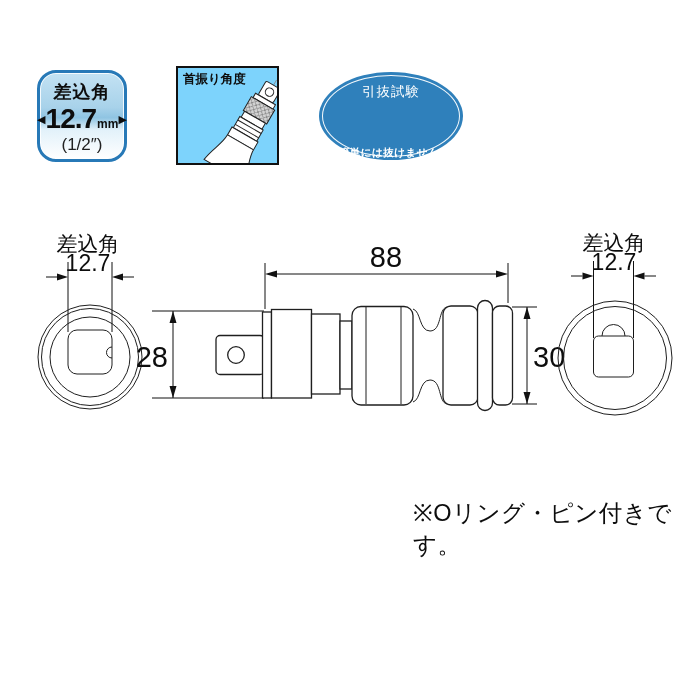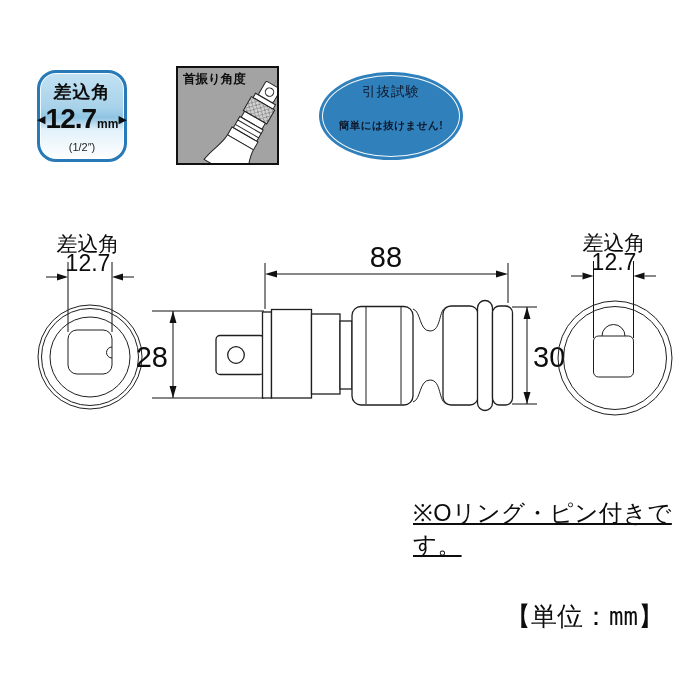--- a/index.html
+++ b/index.html
@@ -9,45 +9,45 @@
   .badge{position:absolute;left:37px;top:70px;width:90px;height:92px;box-sizing:border-box;
          border:3px solid #2779b7;border-radius:19px;
          background:linear-gradient(180deg,#c3e2f3 0%,#a8d2ea 40%,#8fc4e2 52%,#e2f1fa 66%,#ffffff 100%);
          box-shadow:inset 0 0 0 1px rgba(255,255,255,.85);
          display:flex;flex-direction:column;align-items:center;}
   .badge-title{font-size:18px;font-weight:bold;letter-spacing:1px;margin-top:7px;color:#0d0d0d;}
   .badge-row{display:flex;align-items:baseline;justify-content:center;line-height:1;margin-top:1px;}
   .badge-tri{font-size:11px;color:#0d0d0d;align-self:center;}
   .badge-val{font-size:28px;font-weight:bold;letter-spacing:-1px;color:#0d0d0d;}
   .badge-unit{font-size:12px;font-weight:bold;margin-left:1px;color:#0d0d0d;}
-  .badge-inches{font-size:11px;margin-top:8px;color:#222;}
+  .badge-inches{font-size:17px;margin-top:2px;color:#222;}
   
   .swivel-box{position:absolute;left:176px;top:66px;width:103px;height:99px;box-sizing:border-box;
-              border:2px solid #111;background:#a3a3a3;overflow:hidden;text-align:center;}
+              border:2px solid #111;background:#7dd3fc;overflow:hidden;text-align:center;}
   .swivel-label{position:absolute;left:5px;top:3px;font-size:12.5px;font-weight:bold;color:#0d0d0d;z-index:2;}
   .swivel-angle{position:absolute;left:3px;top:14px;font-size:36px;color:#0d0d0d;z-index:2;line-height:1.1;}
   .swivel-angle .deg{font-size:36px;}
   .swivel-illu{position:absolute;left:0;top:0;z-index:1;}
   
   .oval{position:absolute;left:319px;top:72px;width:144px;height:88px;border-radius:50%;
-        background:#2f80bb;display:flex;flex-direction:column;align-items:center;color:#0f172a;}
+        background:#2f80bb;display:flex;flex-direction:column;align-items:center;color:#ffffff;gap:27px;}
   .oval-ring{position:absolute;left:3px;top:3px;right:3px;bottom:3px;border-radius:50%;
              border:1.5px solid rgba(255,255,255,.95);pointer-events:none;}
   .oval-title{font-size:13.5px;margin-top:11px;letter-spacing:1px;}
   .oval-result{font-size:24px;font-weight:bold;margin-top:2px;letter-spacing:0px;}
   .oval-note{font-size:10.5px;font-weight:bold;margin-top:18px;letter-spacing:.5px;}
   
   .drawing{position:absolute;left:0;top:0;width:700px;height:700px;}
   .drawing text{font-family:"Liberation Sans",sans-serif;fill:#0d0d0d;}
   .oln{stroke:#1f1f1f;stroke-width:1.3;fill:#fff;}
   .thin{stroke:#1f1f1f;stroke-width:1;fill:none;}
   .dim{stroke:#111;stroke-width:1;fill:none;}
   .ah{fill:#111;stroke:none;}
   
-  .oring-note{position:absolute;left:413px;top:496px;font-size:23.5px;color:#0d0d0d;letter-spacing:.5px;text-decoration:underline;}
+  .oring-note{position:absolute;left:413px;top:496px;font-size:23.5px;color:#0d0d0d;letter-spacing:.5px;}
   .unit-note{position:absolute;left:505px;top:599px;font-size:26px;color:#0d0d0d;}
   .unit-note .mono{font-family:"DejaVu Sans Mono",monospace;font-size:24px;}
 </style>
 </head>
 <body>
 
 <div class="stage">
 
   <div class="badge">
     <div class="badge-title">差込角</div>
@@ -154,15 +154,14 @@
       <polygon class="ah" points="633.5,276 644.5,272.6 644.5,279.4"></polygon>
       <path class="dim" d="M593.5,261 V338 M633.5,261 V338"></path>
       <circle class="thin" cx="615" cy="358" r="57"></circle>
       <circle class="thin" cx="615" cy="358" r="51.5"></circle>
       <rect class="thin" x="593.5" y="336" width="40" height="41" rx="5"></rect>
       <path class="thin" d="M602,336 A11.5,11.5 0 0 1 625,336"></path>
     </g>
   </svg>
 
   <div class="oring-note">※Oリング・ピン付きです。</div>
-  <div class="unit-note"><span>【単位：</span><span class="mono">mm</span><span>】</span></div>
 
 </div>
 
 </body></html>

